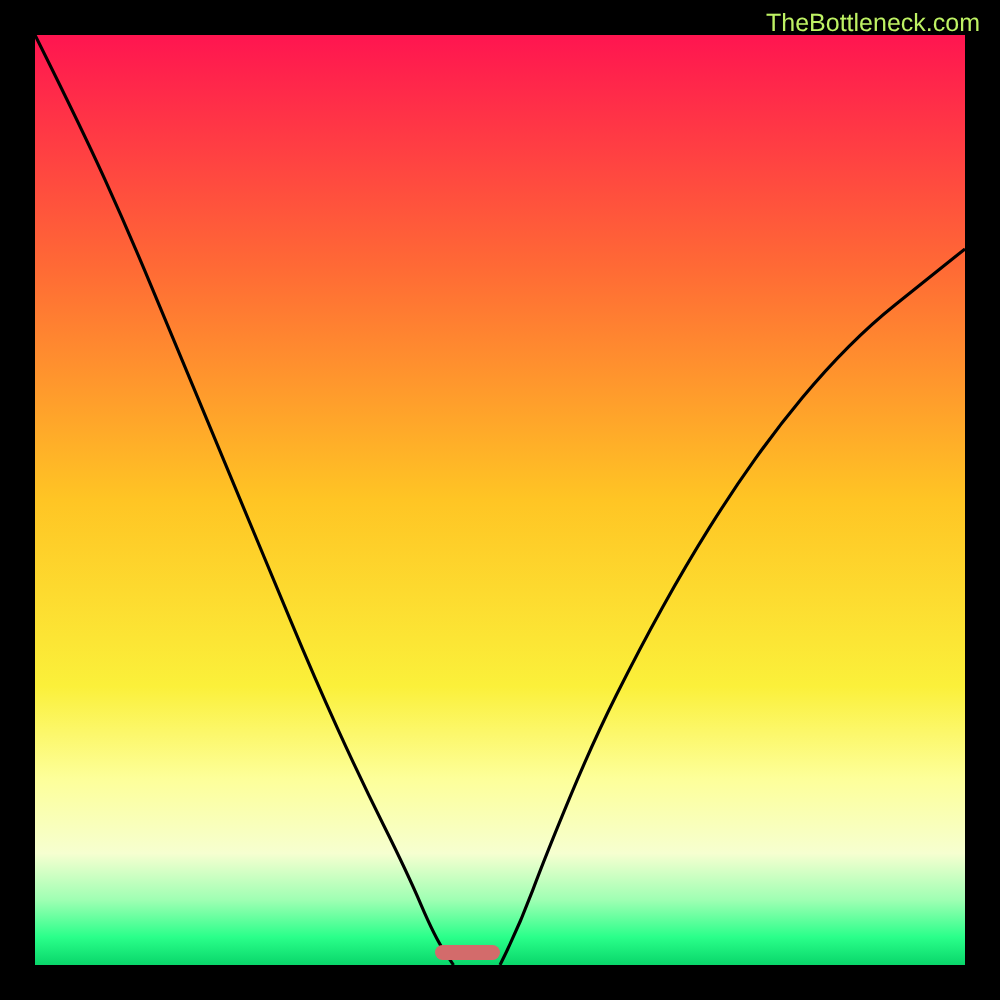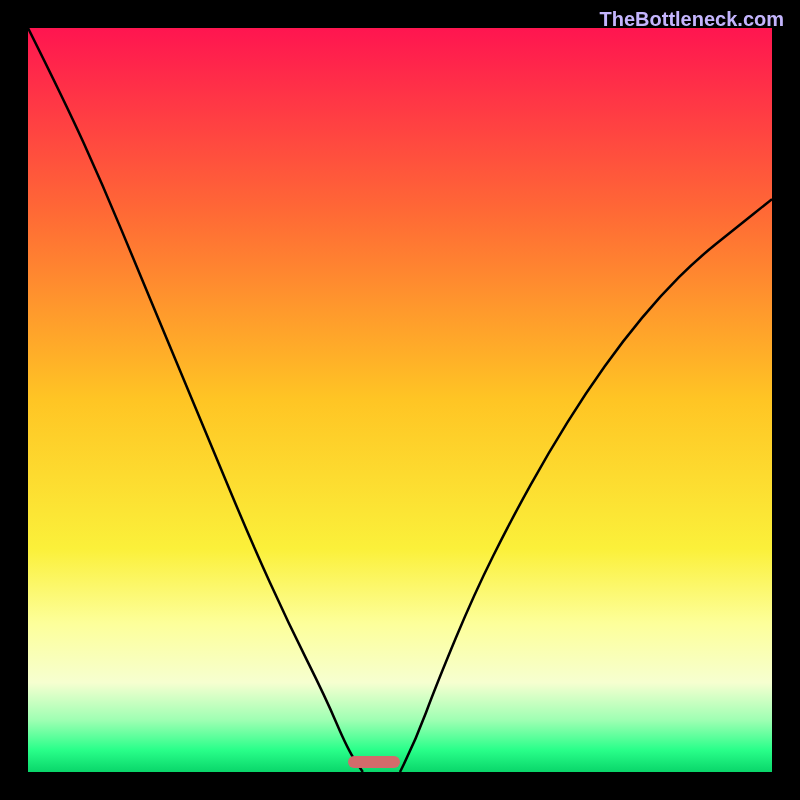--- a/index.html
+++ b/index.html
@@ -9,23 +9,22 @@
       background: #000;
       position: relative;
       overflow: hidden;
     }
     .watermark {
       position: absolute;
       top: 8px;
       right: 16px;
       font-family: Arial, sans-serif;
       font-size: 20px;
-      color: #c4b5fd;
+      color: #bef264;
       z-index: 10;
-      font-weight: bold;
     }
     .chart-area {
       position: absolute;
       top: 28px;
       left: 28px;
       width: 744px;
       height: 744px;
     }
     .gradient-bg {
       position: absolute;

